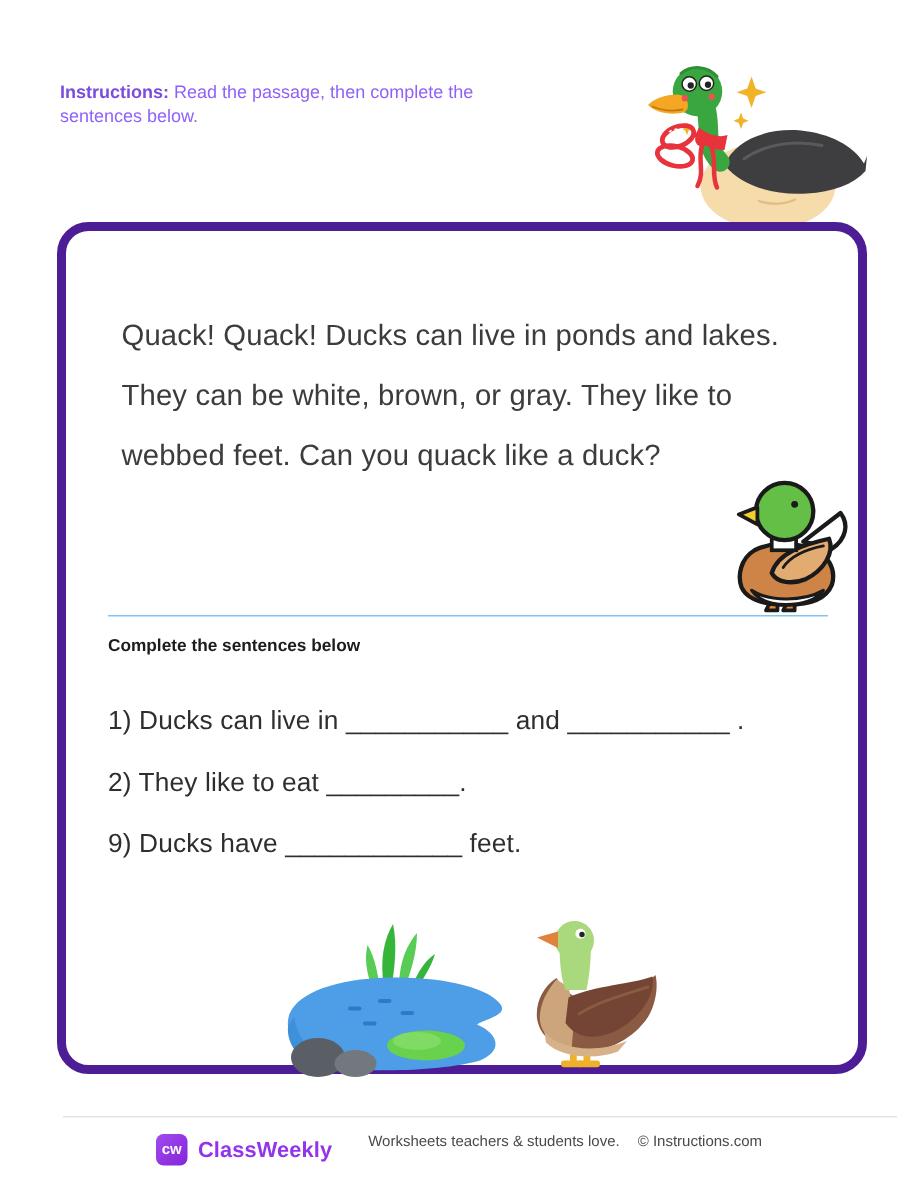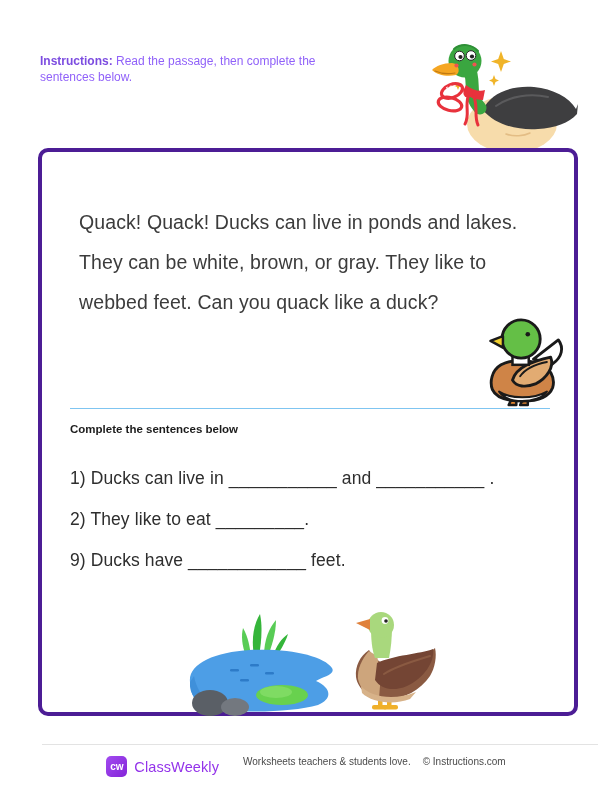--- a/index.html
+++ b/index.html
@@ -23,22 +23,22 @@
   .instructions b { color: #7c4ce0; font-weight: 700; }
 
   
   .header-duck { position: absolute; left: 428px; top: 30px; width: 150px; height: 132px; }
 
   
   .passage-box {
     position: absolute;
     left: 38px; top: 148px;
     width: 540px; height: 568px;
-    border: 4px solid #4c1d95;
-    border-radius: 10px;
+    border: 6px solid #4c1d95;
+    border-radius: 21px;
     background: #ffffff;
   }
   .passage-text { position: absolute; left: 37px; top: 50px; width: 480px; }
   .passage-line { font-size: 19.5px; line-height: 40px; color: #3c3c3c; letter-spacing: 0.1px; }
   .passage-duck { position: absolute; left: 438px; top: 162px; width: 86px; height: 94px; }
 
   .section-divider { position: absolute; left: 28px; top: 256px; width: 480px; height: 1px; background: #7fc5f1; }
 
   .exercise-heading { position: absolute; left: 28px; top: 271px; font-size: 11.5px; font-weight: 700; color: #1c1c1c; }
 
@@ -50,21 +50,21 @@
   
   .footer-rule { position: absolute; left: 42px; top: 744px; width: 556px; height: 1px; background: #e3e3e3; }
   .footer { position: absolute; left: 0; top: 756px; width: 612px; display: flex; justify-content: center; gap: 24px; }
   .logo-group { display: flex; align-items: center; gap: 7px; }
   .logo-badge {
     width: 21px; height: 21px; border-radius: 5px;
     background: linear-gradient(135deg, #a24bf0 0%, #8424d8 100%);
     color: #ffffff; font-size: 10px; font-weight: 700;
     display: flex; align-items: center; justify-content: center;
   }
-  .logo-text { font-size: 14.5px; font-weight: 400; color: #9333ea; letter-spacing: 0.1px; }
+  .logo-text { font-size: 14.5px; font-weight: 700; color: #9333ea; letter-spacing: 0.1px; }
   .footer-tagline { font-size: 10px; color: #4a4a4a; }
   .footer-copy { font-size: 10px; color: #4a4a4a; margin-left: -12px; }
 </style>
 </head>
 <body>
 
 <div class="page">
 
   <div class="header">
     <div class="instructions"><b>Instructions:</b><span> Read the passage, then complete the sentences below.</span></div>

